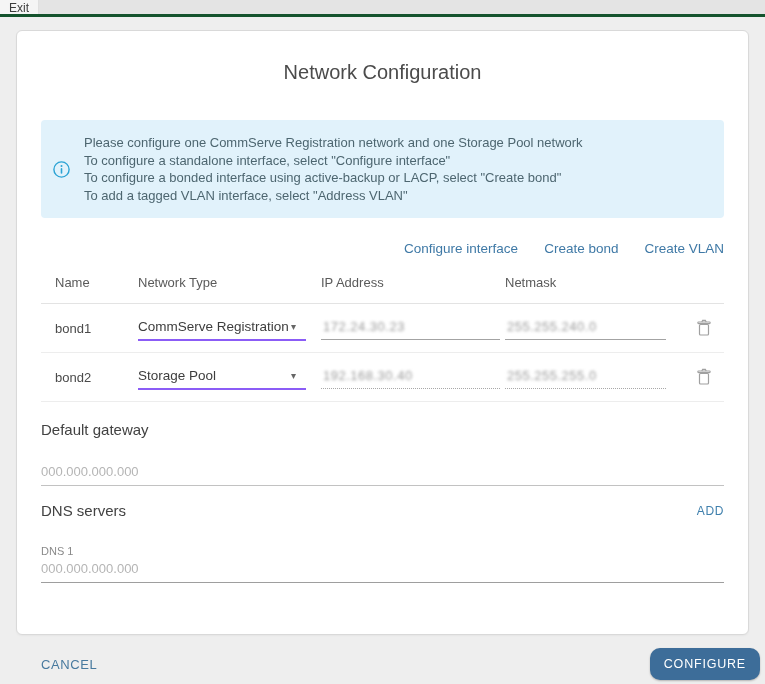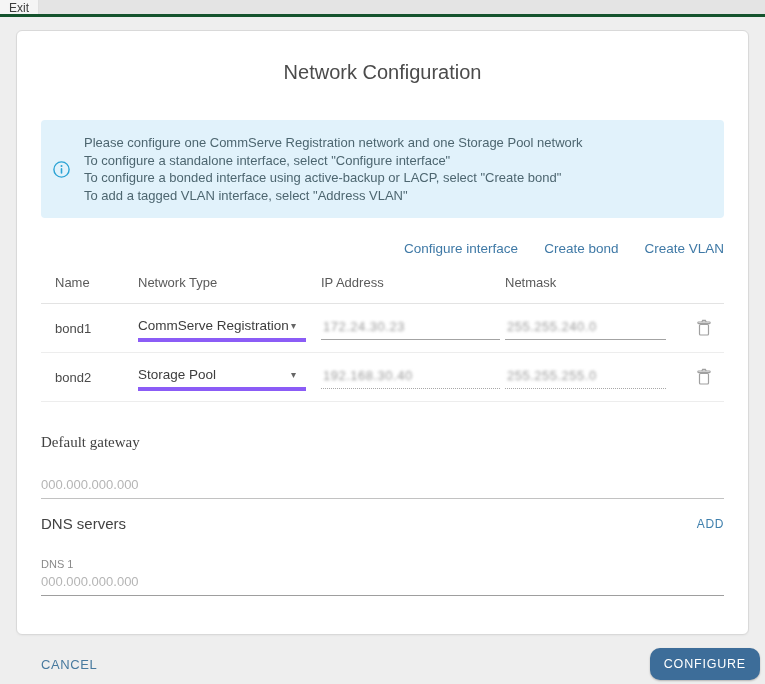--- a/index.html
+++ b/index.html
@@ -41,34 +41,34 @@
     display:grid; grid-template-columns:97px 183px 184px 1fr 40px;
     align-items:center;
   }
   .thead { height:34px; border-bottom:1px solid #e3e3e3; align-items:start; }
   .thead .col { font-size:13px; color:#5a5a5a; padding-top:5px; }
   .col.name { padding-left:14px; }
   .data-row { height:49px; border-bottom:1px solid #ededed; }
   .cell-name { font-size:13px; color:#4a4a4a; }
   .select {
     width:168px; display:flex; align-items:center; justify-content:space-between;
-    border-bottom:4px solid #8b5cf6; padding:3px 2px 5px 0; cursor:pointer;
+    border-bottom:2px solid #8b5cf6; padding:3px 2px 5px 0; cursor:pointer;
   }
   .select .sel-text { font-size:13.5px; color:#3d3d3d; }
   .caret { font-size:10px; color:#666; margin-right:8px; }
   .field {
     width:179px; padding:2px 2px 5px 2px; font-size:13px; color:#9b9b9b;
   }
   .field.mask { width:161px; }
   .field .blur { filter:blur(1.4px); letter-spacing:0.5px; }
   .u-solid { border-bottom:1px solid #a3a3a3; }
   .u-dotted { border-bottom:1px dotted #a8a8a8; }
   .trash-btn { cursor:pointer; display:flex; justify-content:center; }
   
-  .gw-label { margin-top:32px; font-size:15px; color:#424242;font-family:Liberation Serif, serif; }
+  .gw-label { margin-top:19px; font-size:15px; color:#424242; }
   .line-input {
     display:block; width:100%; border:none; outline:none; background:transparent;
     font-family:"Liberation Sans", sans-serif; font-size:13px; color:#555;
     padding:2px 0 6px 0;
   }
   .line-input::placeholder { color:#b5b5b5; opacity:1; }
   .gw-input { margin-top:24px; border-bottom:1px solid #c2c2c2; }
   .dns-header { margin-top:16px; display:flex; justify-content:space-between; align-items:center; }
   .dns-title { font-size:15px; color:#424242; }
   .add-link { font-size:12px; letter-spacing:0.6px; color:#4080ad; text-decoration:none; cursor:pointer; }

